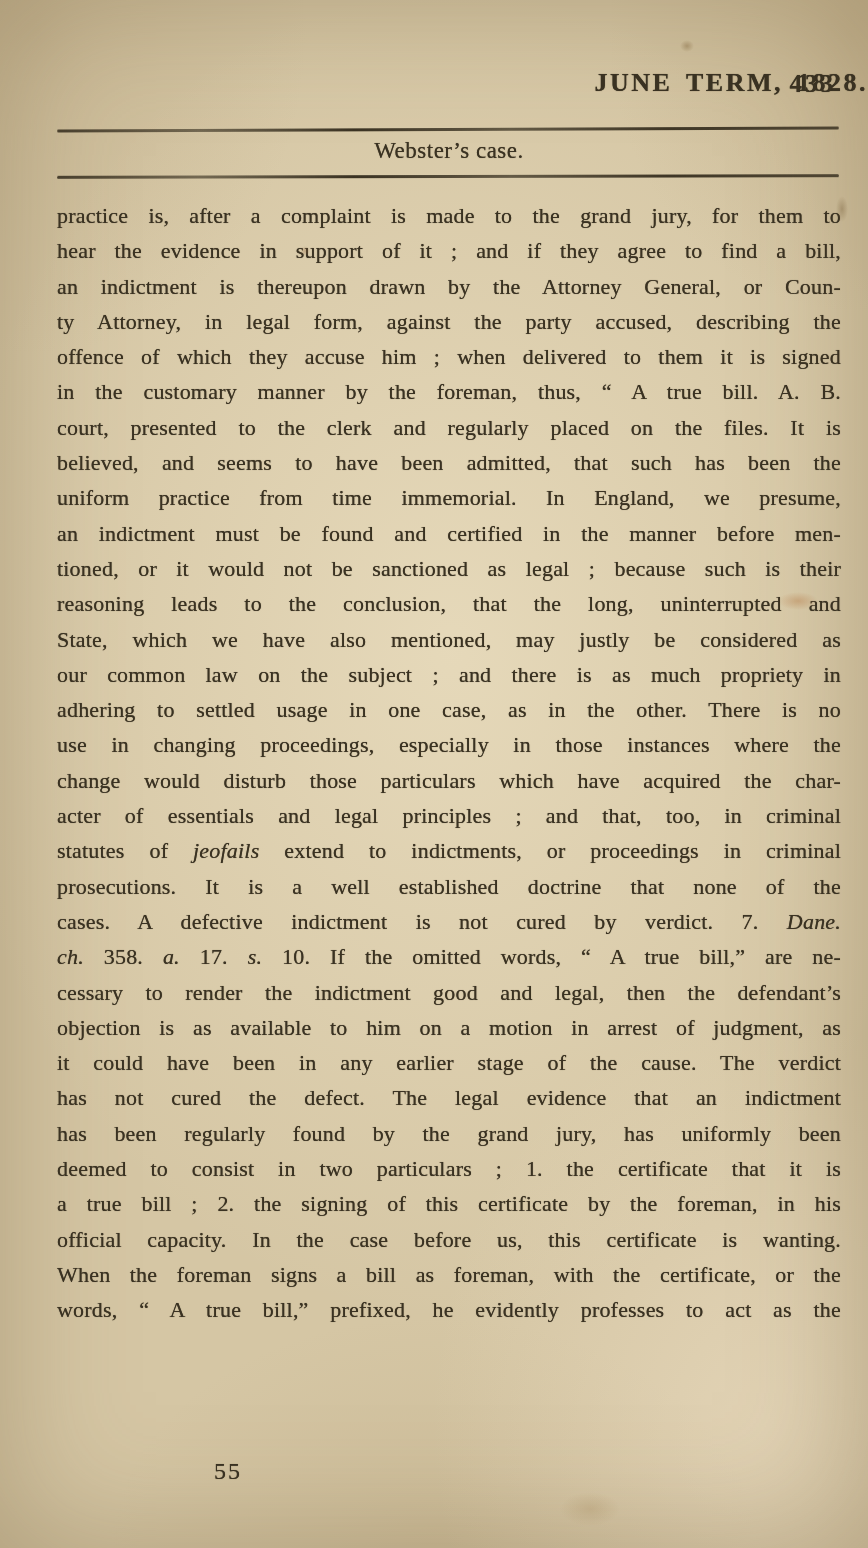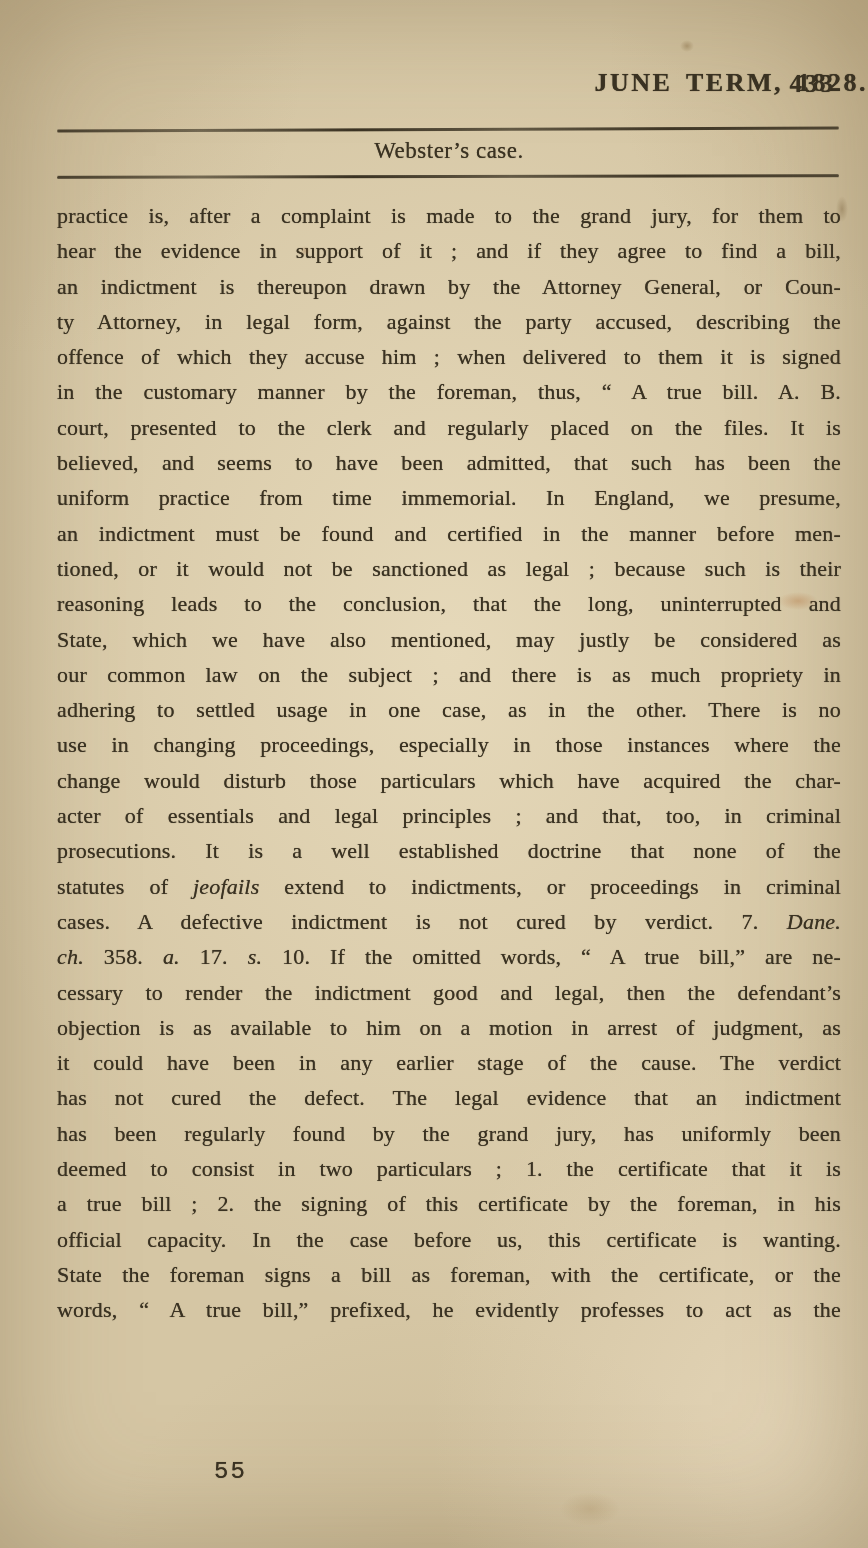--- a/index.html
+++ b/index.html
@@ -85,21 +85,20 @@
   .line .it { font-style: italic; }
 
   
   .sig {
     position: absolute;
     left: 214px;
     top: 1458px;
     font-size: 24px;
     letter-spacing: 2px;
     text-shadow: 0 0 0.7px rgba(52,44,28,0.85);
-    font-family: Liberation Mono, monospace;
   }
 
   
   .stain { position: absolute; border-radius: 50%; pointer-events: none; }
   .stain-1 { left: 778px; top: 592px; width: 40px; height: 18px;
              background: radial-gradient(closest-side, rgba(176,112,58,0.38), rgba(176,112,58,0)); }
   .stain-2 { left: 680px; top: 40px; width: 14px; height: 12px;
              background: radial-gradient(closest-side, rgba(130,104,62,0.45), rgba(130,104,62,0)); }
   .stain-3 { left: 560px; top: 1492px; width: 60px; height: 34px;
              background: radial-gradient(closest-side, rgba(167,140,95,0.30), rgba(167,140,95,0)); }
@@ -136,33 +135,33 @@
       <div class="line"><span>uniform practice from time immemorial. In England, we presume,</span></div>
       <div class="line"><span>an indictment must be found and certified in the manner before men-</span></div>
       <div class="line"><span>tioned, or it would not be sanctioned as legal ; because such is their</span></div>
       <div class="line"><span>reasoning leads to the conclusion, that the long, uninterrupted and</span></div>
       <div class="line"><span>State, which we have also mentioned, may justly be considered as</span></div>
       <div class="line"><span>our common law on the subject ; and there is as much propriety in</span></div>
       <div class="line"><span>adhering to settled usage in one case, as in the other. There is no</span></div>
       <div class="line"><span>use in changing proceedings, especially in those instances where the</span></div>
       <div class="line"><span>change would disturb those particulars which have acquired the char-</span></div>
       <div class="line"><span>acter of essentials and legal principles ; and that, too, in criminal</span></div>
+      <div class="line"><span>statutes of </span><span class="it">jeofails</span><span> extend to indictments, or proceedings in criminal</span></div>
       <div class="line"><span>prosecutions. It is a well established doctrine that none of the</span></div>
-      <div class="line"><span>statutes of </span><span class="it">jeofails</span><span> extend to indictments, or proceedings in criminal</span></div>
       <div class="line"><span>cases. A defective indictment is not cured by verdict. 7. </span><span class="it">Dane.</span></div>
       <div class="line"><span class="it">ch.</span><span> 358. </span><span class="it">a.</span><span> 17. </span><span class="it">s.</span><span> 10. If the omitted words, “ A true bill,” are ne-</span></div>
       <div class="line"><span>cessary to render the indictment good and legal, then the defendant’s</span></div>
       <div class="line"><span>objection is as available to him on a motion in arrest of judgment, as</span></div>
       <div class="line"><span>it could have been in any earlier stage of the cause. The verdict</span></div>
       <div class="line"><span>has not cured the defect. The legal evidence that an indictment</span></div>
       <div class="line"><span>has been regularly found by the grand jury, has uniformly been</span></div>
       <div class="line"><span>deemed to consist in two particulars ; 1. the certificate that it is</span></div>
       <div class="line"><span>a true bill ; 2. the signing of this certificate by the foreman, in his</span></div>
       <div class="line"><span>official capacity. In the case before us, this certificate is wanting.</span></div>
-      <div class="line"><span>State the foreman signs a bill as foreman, with the certificate, or the</span></div>
+      <div class="line"><span>When the foreman signs a bill as foreman, with the certificate, or the</span></div>
       <div class="line"><span>words, “ A true bill,” prefixed, he evidently professes to act as the</span></div>
     </div>
 
   <div class="sig">55</div>
 
   <div class="stain stain-1"></div>
   <div class="stain stain-2"></div>
   <div class="stain stain-3"></div>
   <div class="stain stain-4"></div>
   <div class="stain stain-5"></div>

